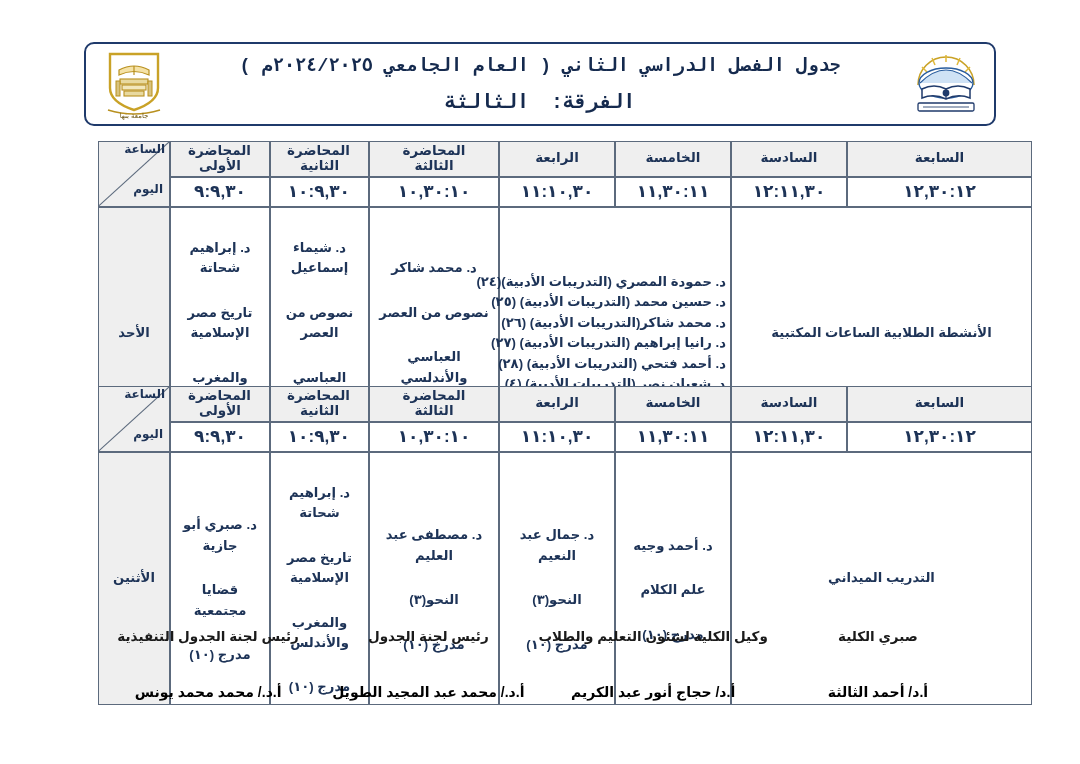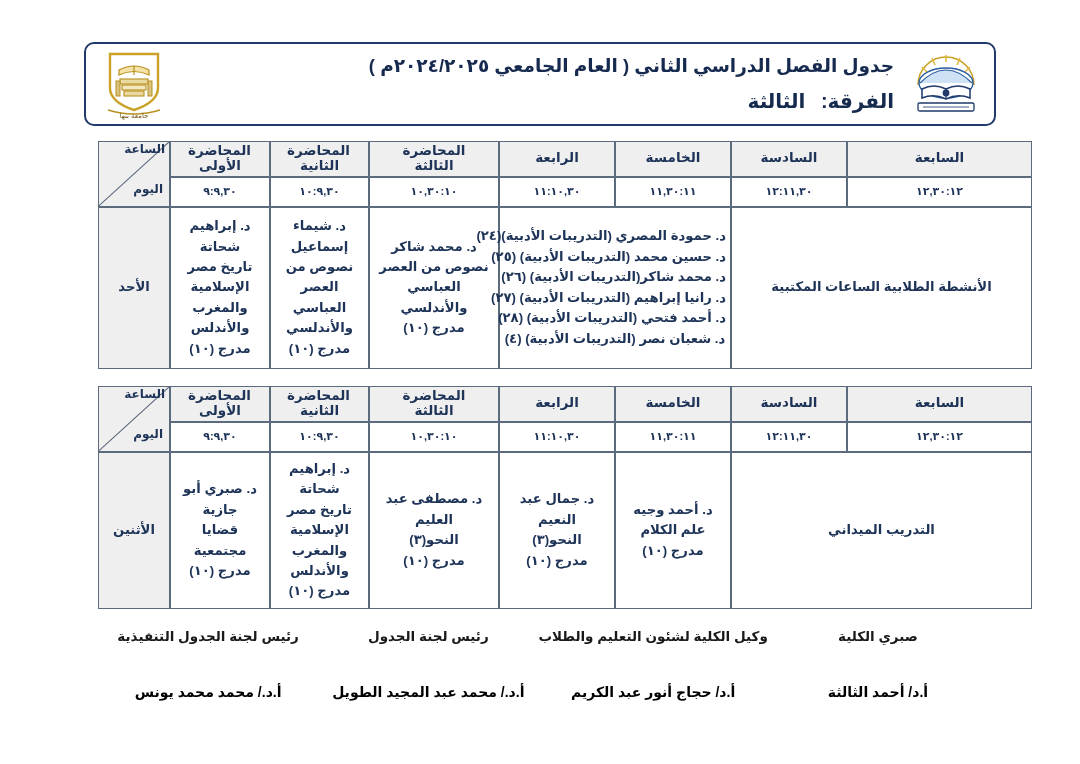--- a/index.html
+++ b/index.html
@@ -41,21 +41,23 @@
   .logo-box {
     width: 96px;
     height: 74px;
     flex: 0 0 96px;
     display: flex;
     align-items: center;
     justify-content: center;
   }
   .header-titles {
     flex: 1 1 auto;
+    text-align: center;
     padding: 0 4px;
+    font-family: Liberation Mono, monospace;
   }
   .header-line1 {
     font-size: 18.5px;
     font-weight: bold;
     color: #152a4e;
     letter-spacing: 0px;
     white-space: nowrap;
   }
   .header-line2 {
     font-size: 20px;
@@ -91,21 +93,21 @@
   tr.row-head th {
     height: 27px;
     background: #efefef;
     font-size: 13.5px;
     font-weight: bold;
     line-height: 1.1;
   }
   tr.row-time td {
     height: 30px;
     background: #ffffff;
-    font-size: 11px;
+    font-size: 17px;
     font-weight: bold;
     letter-spacing: 0.3px;
   }
   tr.row-body td {
     background: #ffffff;
     font-size: 13.2px;
     line-height: 1.55;
     font-weight: bold;
     padding: 6px 4px;
   }
@@ -155,21 +157,21 @@
     font-size: 12.6px;
   }
   .ex-list .ex-line { white-space: nowrap; }
 
   .activities {
     font-size: 15px;
     line-height: 2.0;
   }
   .field-training { font-size: 16px; }
 
-  .cell-lines .ln { display: block; }
+  .cell-lines .ln { display: block; margin-top: 24px; }
   .cell-lines .ln-name { }
 
   
   .footer {
     position: absolute;
     left: 98px;
     top: 628px;
     width: 890px;
     display: flex;
     flex-direction: row;

